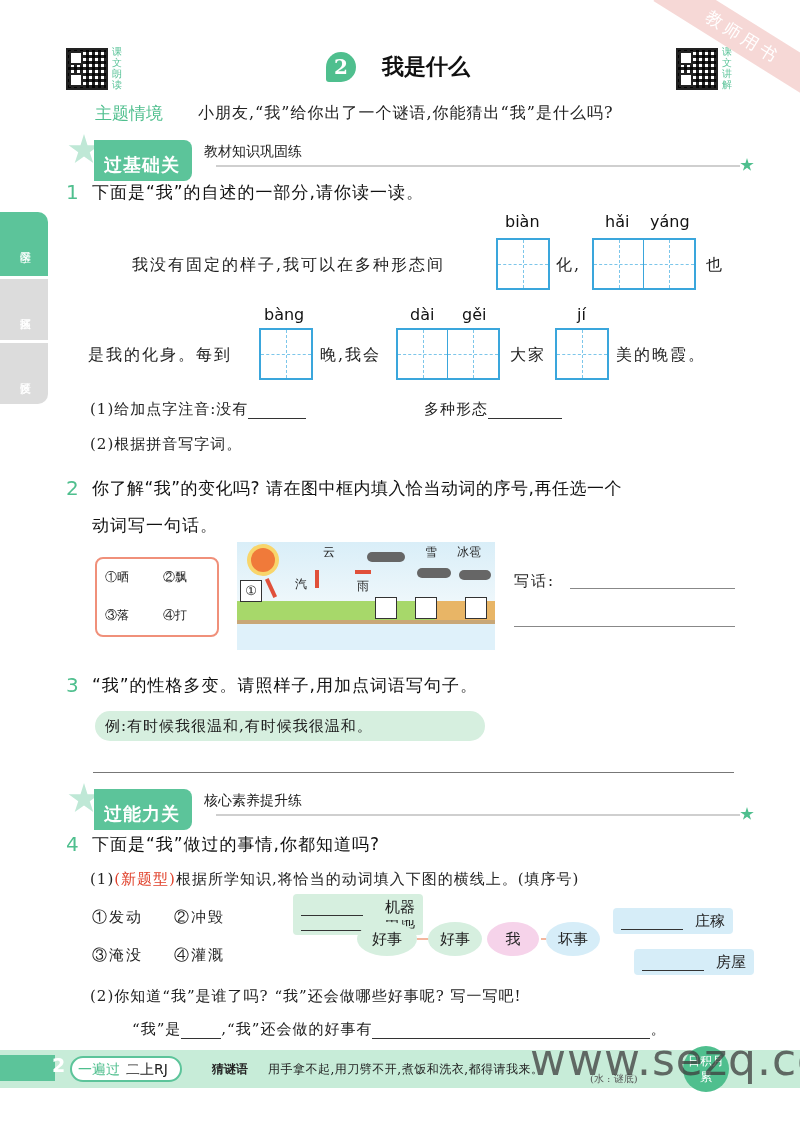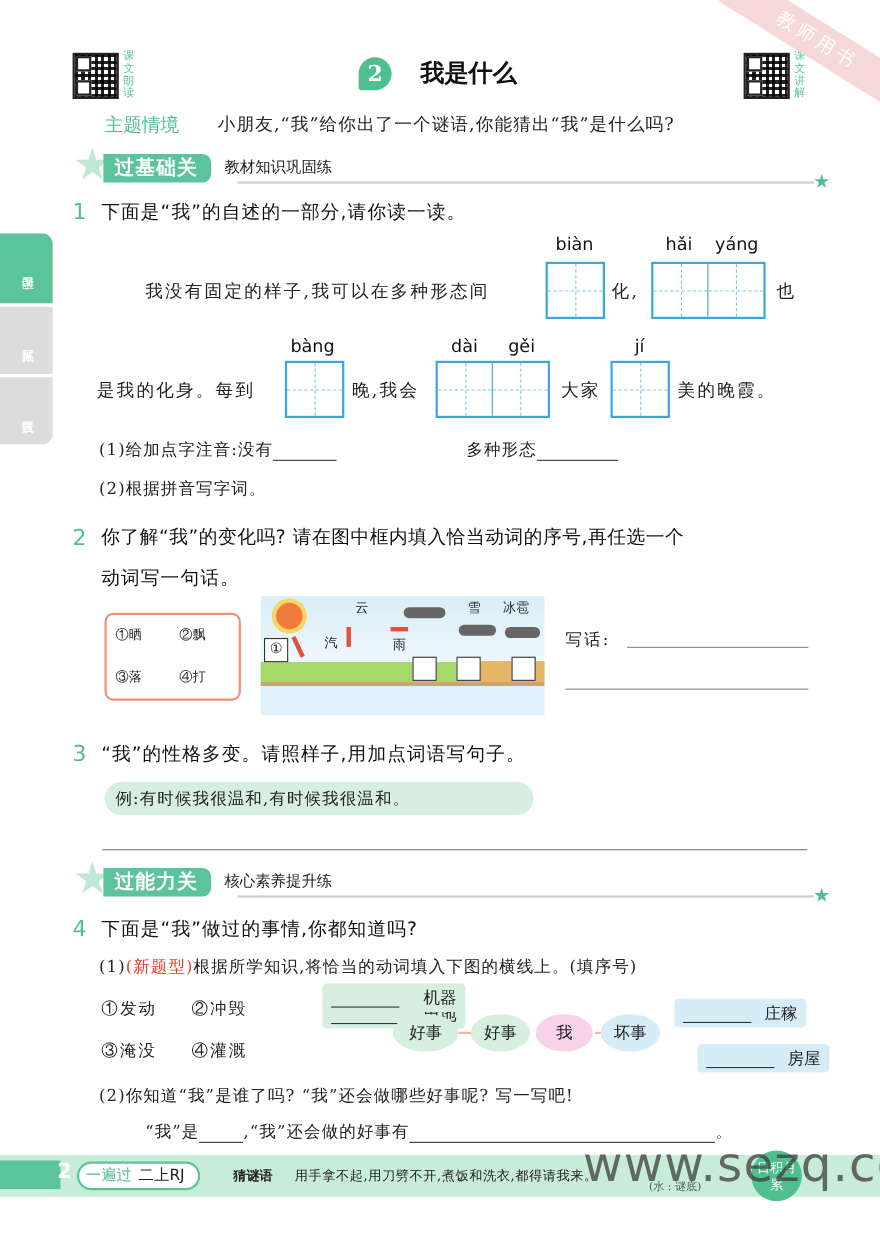--- a/index.html
+++ b/index.html
@@ -21,21 +21,21 @@
   .ribbon { position: absolute; right: -38px; top: 20px; width: 190px; height: 34px; background: #f6d8d6;
             transform: rotate(32deg); color: #fff; font-size: 17px; text-align: center; line-height: 34px; letter-spacing: 4px; }
 
   .theme-label { position: absolute; left: 95px; top: 102px; font-size: 17px; color: #4fbf8e; font-family: "DejaVu Sans", sans-serif; }
   .theme-text { position: absolute; left: 198px; top: 103px; font-size: 16px; letter-spacing: 1px; }
 
   
   .sec-head { position: absolute; left: 68px; height: 30px; width: 690px; }
   .sec-star { position: absolute; left: 0; top: -4px; width: 32px; height: 32px; background: #bfe8d6;
               clip-path: polygon(50% 0,61% 35%,98% 35%,68% 57%,79% 91%,50% 70%,21% 91%,32% 57%,2% 35%,39% 35%); }
-  .sec-pill { position: absolute; left: 26px; top: 2px; height: 26px; padding: 0 12px 0 10px; background: #5cc49a;
+  .sec-pill { position: absolute; left: 26px; top: 2px; height: 41px; padding: 12px 12px 0 10px; background: #5cc49a;
               border-radius: 0 8px 8px 0; color: #fff; font-size: 18px; font-weight: bold; line-height: 26px; letter-spacing: 1px; }
   .sec-sub { position: absolute; left: 136px; top: 5px; font-size: 14px; color:#222; }
   .sec-line { position: absolute; left: 148px; right: 18px; top: 27px; height: 2px; background: #cfcfcf; }
   .sec-endstar { position: absolute; right: 4px; top: 20px; width: 14px; height: 14px; background: #4fbf8e;
                  clip-path: polygon(50% 0,61% 35%,98% 35%,68% 57%,79% 91%,50% 70%,21% 91%,32% 57%,2% 35%,39% 35%); }
 
   
   .side { position: absolute; left: 0; top: 212px; width: 48px; height: 192px; border-radius: 0 10px 10px 0; overflow: hidden; }
   .side .tab { height: 64px; display: flex; align-items: center; justify-content: center; }
   .side .tab span { writing-mode: vertical-rl; font-size: 11px; color: #fff; font-family: "DejaVu Sans", sans-serif; }

